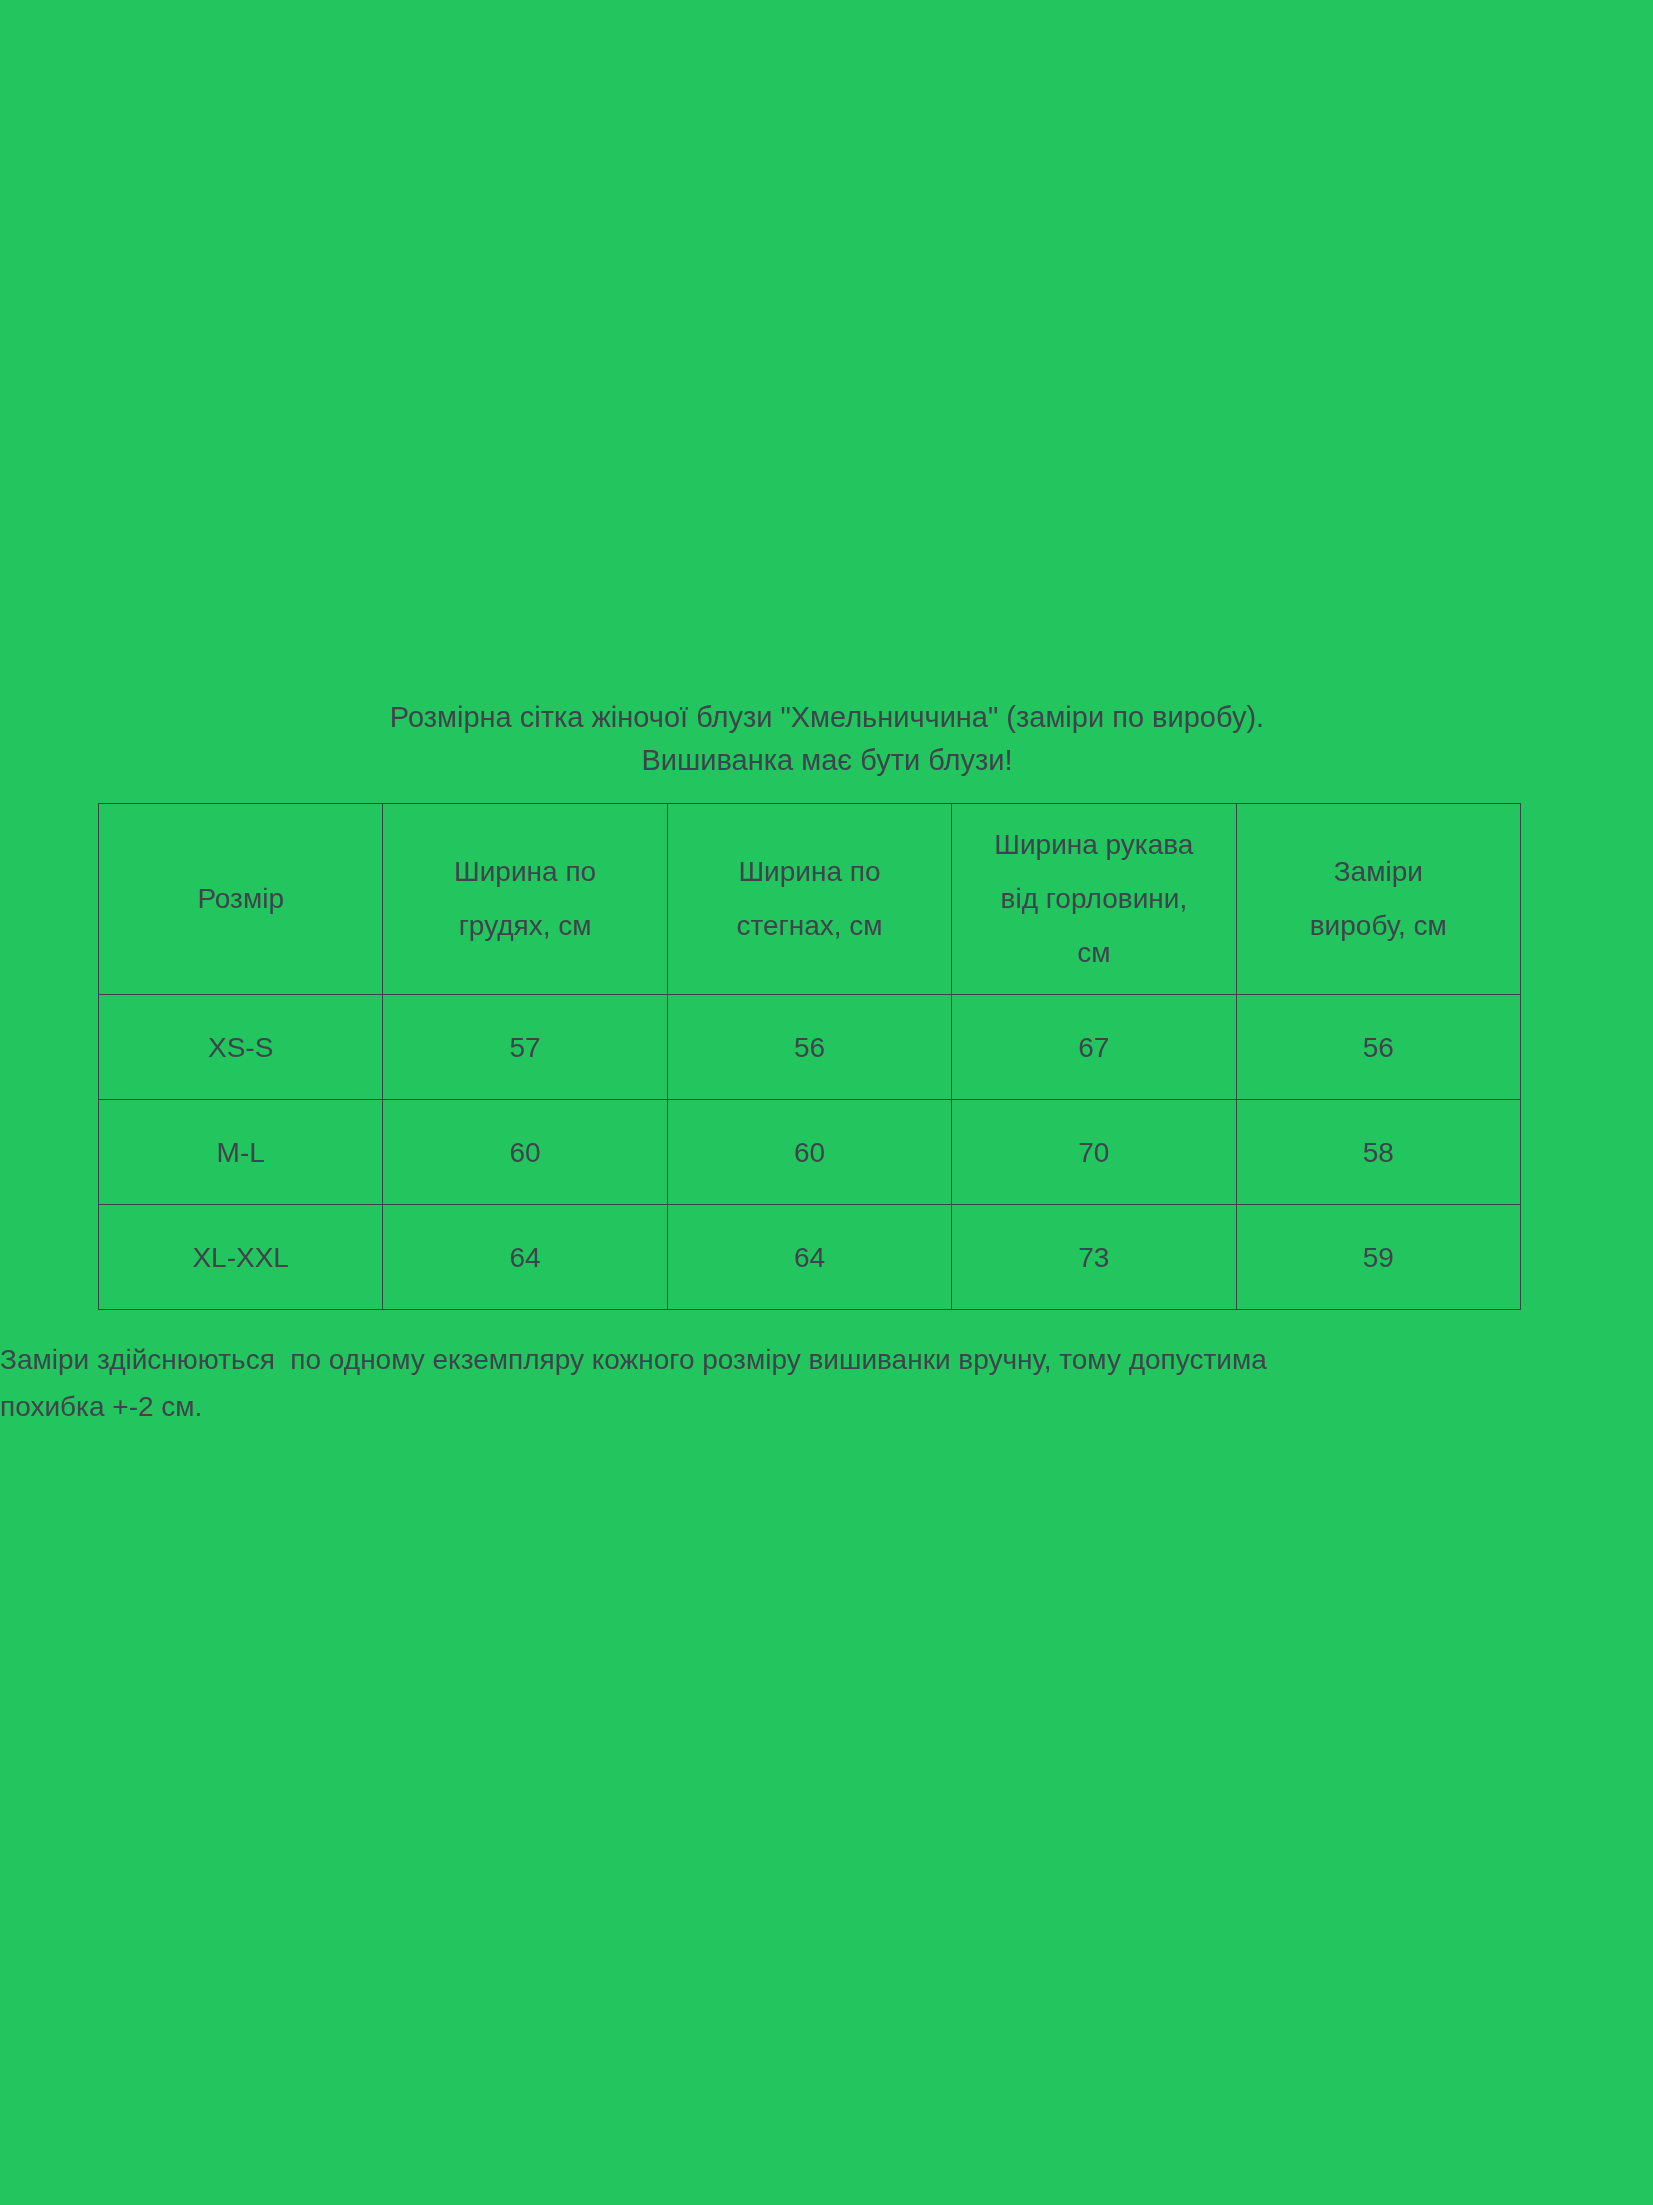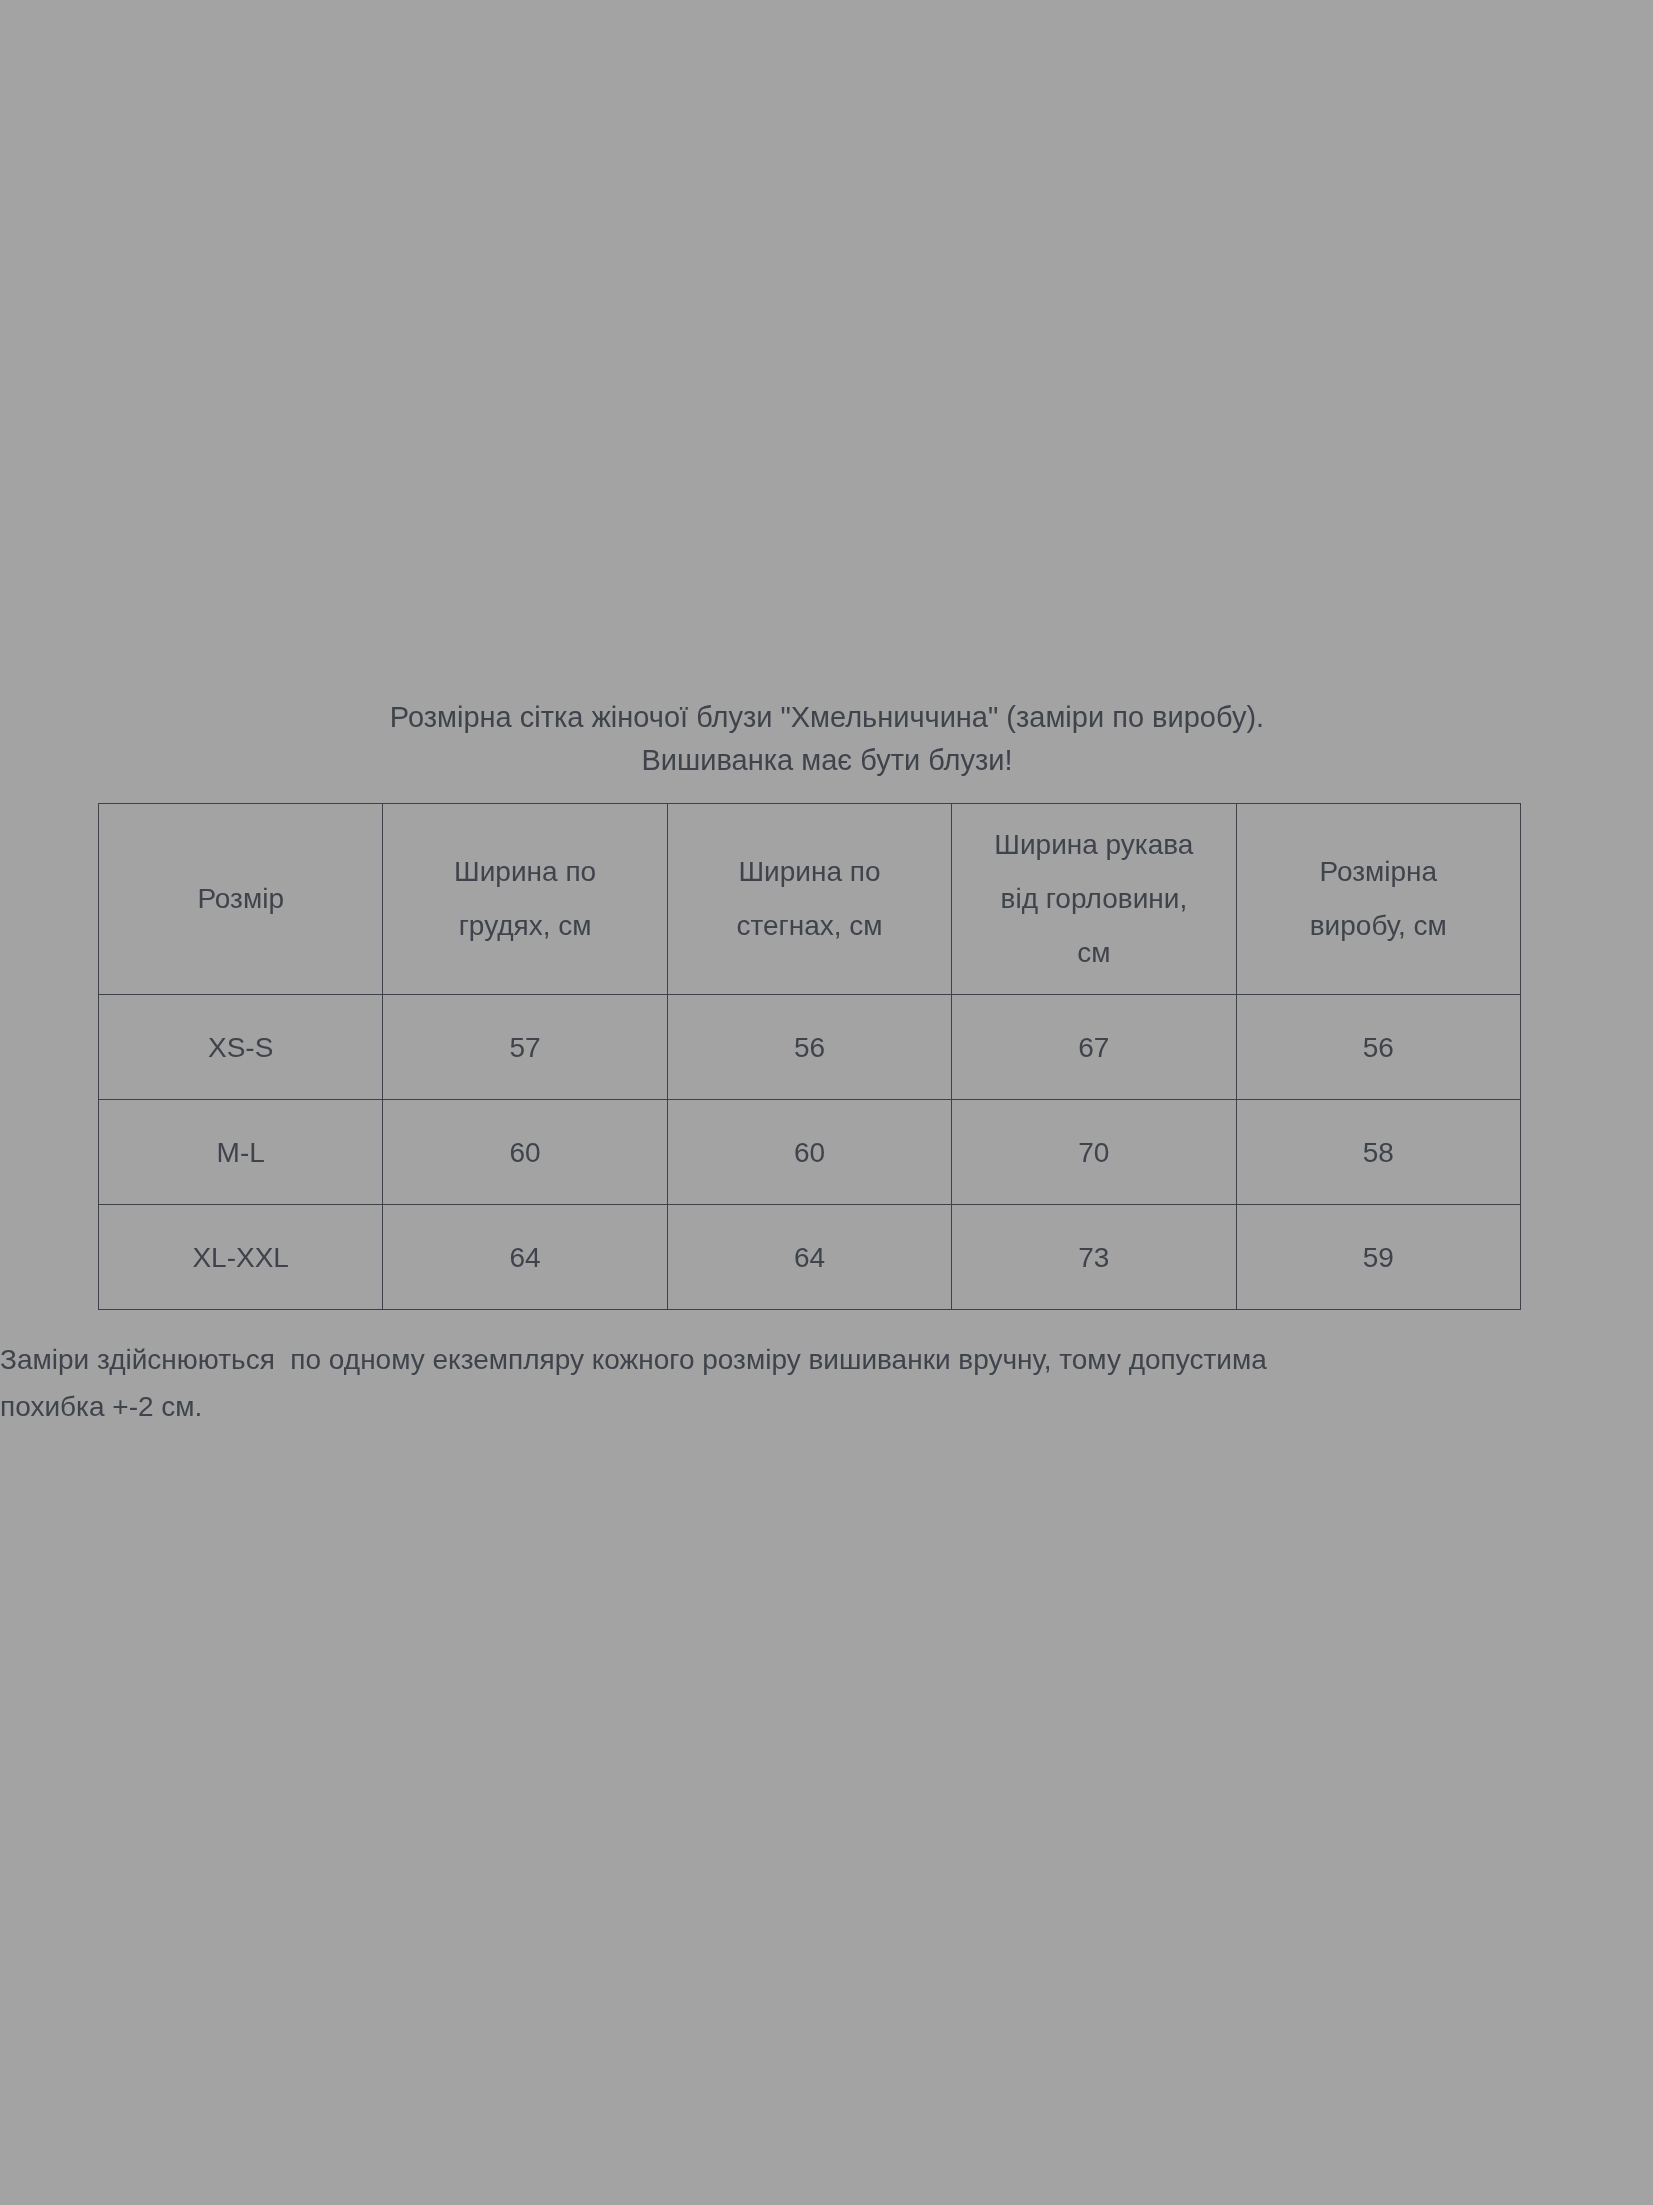--- a/index.html
+++ b/index.html
@@ -11,21 +11,21 @@
     width: 1654px;
     height: 2205px;
     position: relative;
     font-family: "Liberation Sans", "DejaVu Sans", sans-serif;
     color: #3f434b;
     overflow: hidden;
   }
   .page {
     position: absolute;
     inset: 0;
-    background: #a3a3a3;
+    background: #22c55e;
     padding-left: 18px;
   }
   .title {
     position: absolute;
     top: 696px;
     left: 0;
     width: 100%;
     text-align: center;
     font-size: 29px;
     line-height: 43px;
@@ -95,21 +95,21 @@
         <th>
           <div>Ширина по</div>
           <div>стегнах, см</div>
         </th>
         <th>
           <div>Ширина рукава</div>
           <div>від горловини,</div>
           <div>см</div>
         </th>
         <th>
-          <div>Розмірна</div>
+          <div>Заміри</div>
           <div>виробу, см</div>
         </th>
       </tr>
     </thead>
     <tbody>
       <tr>
         <td>XS-S</td>
         <td>57</td>
         <td>56</td>
         <td>67</td>

